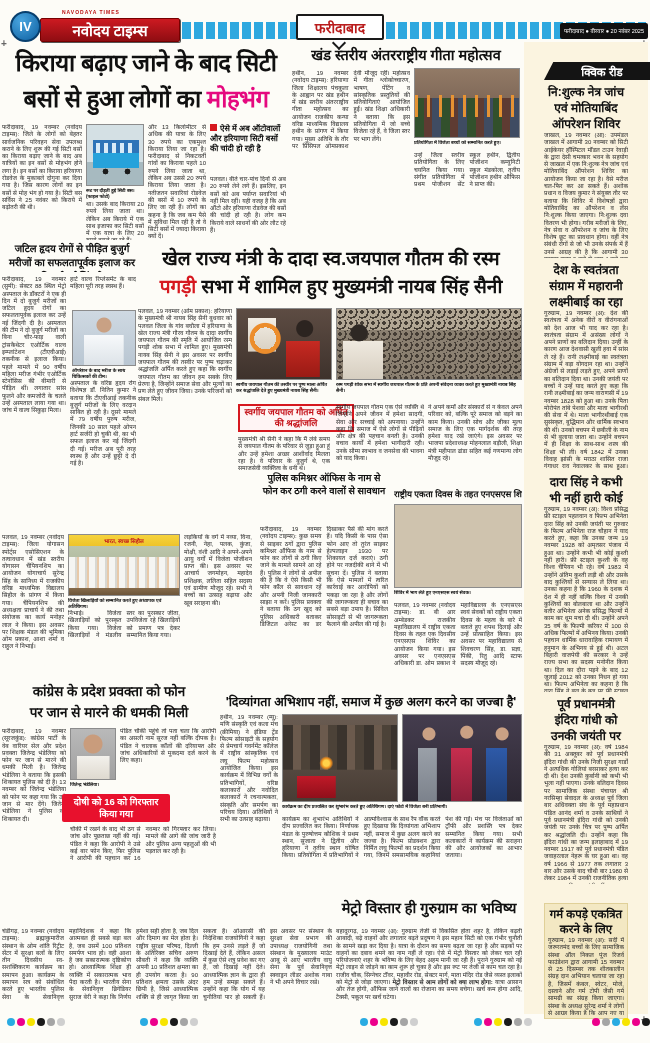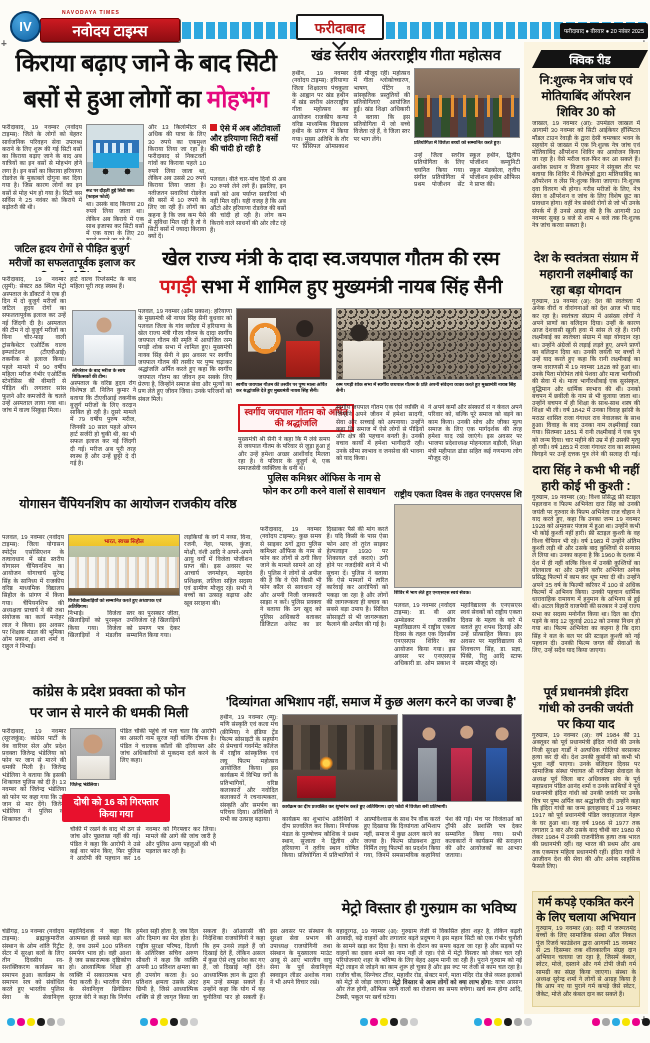--- a/index.html
+++ b/index.html
@@ -21,21 +21,21 @@
     border:1px solid #700;border-radius:2px;color:#fff;font-weight:bold;font-size:15px;display:flex;align-items:center;justify-content:center;z-index:2;
     box-shadow:1px 1px 0 #555}
   .strip{position:absolute;left:182px;top:22px;width:464px;height:17px;
     background:repeating-linear-gradient(90deg,#2fa8df 0 9px,#fdfcf7 9px 12px);z-index:1}
   .edition-tab{position:absolute;left:296px;top:14px;width:88px;height:26px;background:#fff;border:2px solid #1a1a1a;
     color:#b91c1c;font-weight:bold;font-size:14px;display:flex;align-items:center;justify-content:center;z-index:4;border-radius:2px}
   .edition-pt{position:absolute;left:334px;top:38px;width:10px;height:10px;background:#fff;border:2px solid #1a1a1a;transform:rotate(45deg);z-index:3;border-top:none;border-left:none}
   .date-box{position:absolute;left:560px;top:23px;width:88px;height:16px;background:#101010;color:#fff;
     font-size:5.6px;display:flex;align-items:center;justify-content:center;z-index:4;border-radius:2px}
   
-  #quick{position:absolute;left:524px;top:42px;width:124px;height:972px;background:#fbf4e0;padding:8px}
+  #quick{position:absolute;left:524px;top:42px;width:124px;height:972px;background:#fbf4e0;padding:20px}
   .qr-banner{width:116px;height:18px;background:#141414;color:#fff;font-weight:bold;font-size:11.5px;
     display:flex;align-items:center;justify-content:center;clip-path:polygon(8% 0,100% 0,92% 100%,0 100%)}
   .qr-head{font-weight:bold;text-align:center;font-size:12px;line-height:16px;color:#101010;margin-top:4px;overflow:hidden}
   .qr-body{font-size:6px;line-height:7.3px;text-align:justify;overflow:hidden;color:#2a2a2a}
   .qr5{background:#f3e8c3;border:1px solid #e0d098;padding:3px;margin-top:19px}
   
   .acc-pink{color:#e5097f}.acc-red{color:#d6181f}
   .red-sq{display:inline-block;width:7px;height:7px;background:#d6181f;margin-right:3px}
   .box-red{background:#e8112d;color:#fff;font-weight:bold;font-size:9.5px;line-height:12px;display:flex;align-items:center;justify-content:center;text-align:center;border-radius:2px;padding:2px}
   .box-trib{background:#fff4f4;border:2px solid #d6181f;color:#c5131a;font-weight:bold;font-size:9px;line-height:11px;display:flex;align-items:center;justify-content:center;text-align:center;padding:2px}
@@ -165,21 +165,20 @@
   <div class="abs bt" style="left:138px;top:308px;width:94px;height:182px">पलवल, 19 नवम्बर (ओम प्रकाश): हरियाणा के मुख्यमंत्री श्री नायब सिंह सैनी बुधवार को पलवल जिला के गांव बघौला में हरियाणा के खेल राज्य मंत्री गौरव गौतम के दादा स्वर्गीय जयपाल गौतम की स्मृति में आयोजित रस्म पगड़ी शोक सभा में शामिल हुए। मुख्यमंत्री नायब सिंह सैनी ने इस अवसर पर स्वर्गीय जयपाल गौतम की तस्वीर पर पुष्प चढ़ाकर श्रद्धांजलि अर्पित करते हुए कहा कि स्वर्गीय जयपाल गौतम का जीवन हम सबके लिए प्रेरणा है, जिन्होंने समाज सेवा और मूल्यों का प्रण लेते हुए जीवन जिया। उनके परिजनों को संबल मिले।</div>
   <div class="abs photo p-garland" style="left:236px;top:308px;width:96px;height:72px"></div>
   <div class="abs photo p-crowd" style="left:336px;top:308px;width:186px;height:72px"></div>
   <div class="abs cap" style="left:236px;top:382px;width:96px;height:18px">स्वर्गीय जयपाल गौतम की तस्वीर पर पुष्प माला अर्पित कर श्रद्धांजलि देते हुए मुख्यमंत्री नायब सिंह सैनी।</div>
   <div class="abs cap" style="left:336px;top:382px;width:186px;height:18px">रस्म पगड़ी शोक सभा में स्वर्गीय जयपाल गौतम के प्रति अपनी संवेदना व्यक्त करते हुए मुख्यमंत्री नायब सिंह सैनी।</div>
   <div class="abs box-trib" style="left:238px;top:404px;width:116px;height:28px">स्वर्गीय जयपाल गौतम को अर्पित की श्रद्धांजलि</div>
   <div class="abs bt" style="left:238px;top:436px;width:92px;height:54px">मुख्यमंत्री श्री सैनी ने कहा कि मैं लंबे समय से जयपाल गौतम के परिवार से जुड़ा हुआ हूं और उन्हें हमेशा अच्छा आशीर्वाद मिलता रहा है। वे परिवार के बुजुर्ग थे, एक समाजसेवी व्यक्तित्व के धनी थे।</div>
   <div class="abs bt" style="left:336px;top:404px;width:88px;height:86px">स्वर्गीय जयपाल गौतम एक ऐसे व्यक्ति थे जिन्होंने अपने जीवन में हमेशा सादगी, सेवा और सच्चाई को अपनाया। उन्होंने कहा कि समाज में ऐसे लोगों से पीढ़ियों और क्षेत्र की पहचान बनती है। उनकी बचाव कार्यों में हमेशा भागीदारी रही। उनके सौम्य स्वभाव व जनसेवा की भावना को याद किया।</div>
   <div class="abs bt" style="left:428px;top:404px;width:94px;height:86px">ने अपने कर्मों और संस्कारों से न केवल अपने परिवार को, बल्कि पूरे समाज को बड़ने का काम किया। उनकी सोच और जीका मूल्य समाज के लिए एक मार्गदर्शक की तरह हमेशा याद रखे जाएंगे। इस अवसर पर भाजपा प्रदेशाध्यक्ष मोहनलाल बड़ौली, शिक्षा मंत्री महीपाल ढांडा सहित कई गणमान्य लोग मौजूद रहे।</div>
 
-  <div class="abs hd" style="left:2px;top:496px;width:252px;height:17px;font-size:12.5px;line-height:16px">योगासन चैंपियनशिप का आयोजन राजकीय वरिष्ठ</div>
   <div class="abs bt" style="left:2px;top:534px;width:62px;height:144px">पलवल, 19 नवम्बर (नवोदय टाइम्स): जिला योगासन स्पोर्ट्स एसोसिएशन के तत्वावधान में खंड स्तरीय योगासन चैंपियनशिप का आयोजन योगाचार्य सुरेन्द्र सिंह के सानिध्य में राजकीय वरिष्ठ माध्यमिक विद्यालय सिहौल के प्रांगण में किया गया। चैंपियनशिप की अध्यक्षता प्राचार्य ने की तथा संयोजक का कार्य मनोहर लाल ने किया। इस अवसर पर शिक्षक मंडल की भूमिका ओम प्रकाश, आशा शर्मा व राहुल ने निभाई।</div>
   <div class="abs photo p-yoga" style="left:68px;top:534px;width:112px;height:62px">
       <span class="yp-banner">भारत, स्वच्छ सिहौल</span>
     </div>
   <div class="abs cap" style="left:68px;top:598px;width:112px;height:10px">विजेता खिलाड़ियों को सम्मानित करते हुए अध्यापक एवं अतिथिगण।</div>
   <div class="abs bt" style="left:68px;top:610px;width:112px;height:68px;column-count:2;column-gap:5px">निभाई। विजेता खिलाड़ियों को पुरस्कृत किया गया। विजेता खिलाड़ियों ने मंडलीय स्तर का पुरस्कार जीता, उपविजेता रहे खिलाड़ियों को प्रमाण पत्र देकर सम्मानित किया गया।</div>
   <div class="abs bt" style="left:184px;top:534px;width:68px;height:144px">लड़कियों के वर्ग में नव्या, विना, रजनी, नेहा, पलक, कुंजा, मोक्षी, वंशी आदि ने अपने-अपने आयु वर्गों में विजेता पोजीशन प्राप्त की। इस अवसर पर आचार्य जगमोहन, महादेव प्रशिक्षक, ललिता सहित सदस्य एवं ग्रामीण मौजूद रहे। सभी ने बच्चों का उत्साह बढ़ाया और खूब सराहना की।</div>
 
   <div class="abs hd" style="left:260px;top:472px;width:128px;height:38px;font-size:9.5px;line-height:12.5px">पुलिस कमिश्नर ऑफिस के नाम से फोन कर ठगी करने वालों से सावधान</div>
   <div class="abs bt" style="left:260px;top:526px;width:128px;height:152px;column-count:2;column-gap:5px">फरीदाबाद, 19 नवम्बर (नवोदय टाइम्स): कुछ समय से साइबर ठगों द्वारा पुलिस कमिश्नर ऑफिस के नाम से फोन कर लोगों से ठगी किए जाने के मामले सामने आ रहे हैं। पुलिस ने लोगों से अपील की है कि वे ऐसे किसी भी फोन कॉल से सावधान रहें और अपनी निजी जानकारी साझा न करें। पुलिस प्रवक्ता ने बताया कि ठग खुद को पुलिस अधिकारी बताकर डिजिटल अरेस्ट का डर दिखाकर पैसे की मांग करते हैं। यदि किसी के पास ऐसा फोन आए तो तुरंत साइबर हेल्पलाइन 1930 पर शिकायत दर्ज कराएं। ठगी होने पर नजदीकी थाने में भी सूचना दें। पुलिस ने बताया कि ऐसे मामलों में त्वरित कार्रवाई कर आरोपियों को पकड़ा जा रहा है और लोगों की जागरूकता ही बचाव का सबसे बड़ा उपाय है। सिविल सोसाइटी से भी जागरूकता फैलाने की अपील की गई है।</div>

